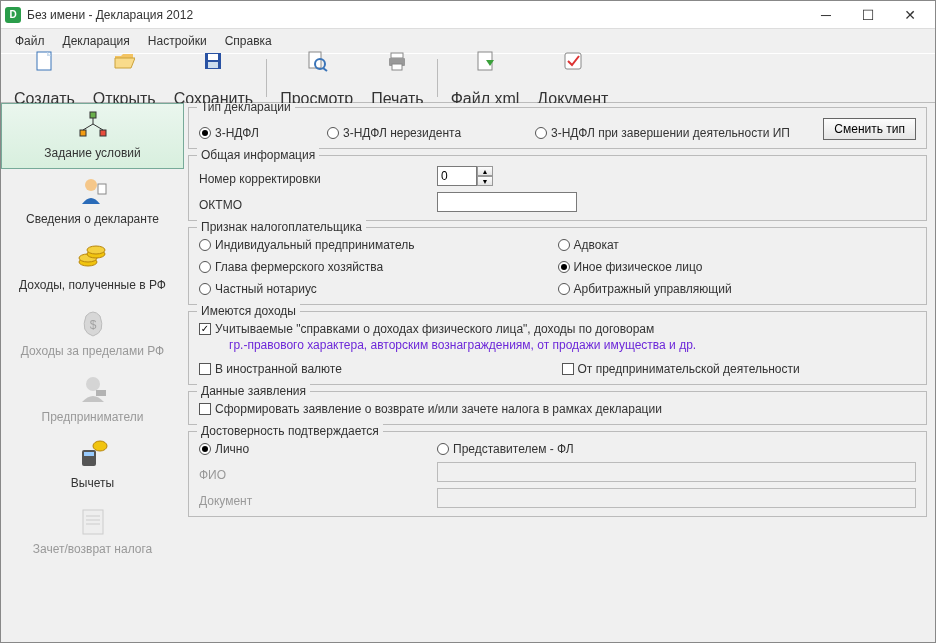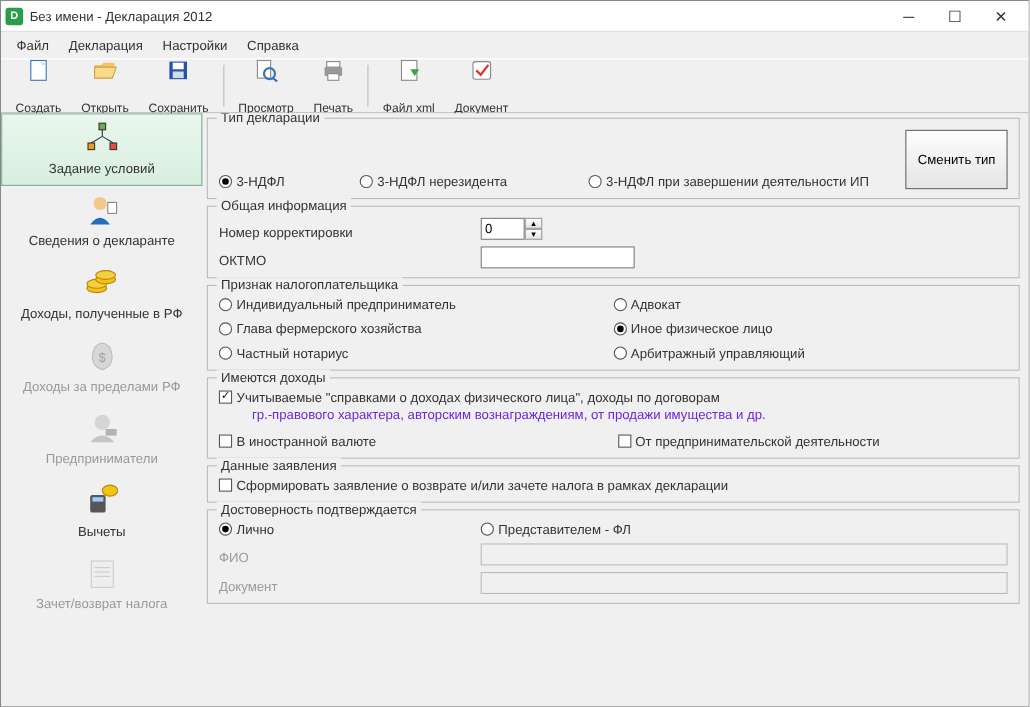--- a/index.html
+++ b/index.html
@@ -8,21 +8,21 @@
 .titlebar { height: 28px; background: #fff; display: flex; align-items: center; padding: 0 4px; border-bottom: 1px solid #ddd; }
 .titlebar-icon { width: 16px; height: 16px; border-radius: 3px; background: #2a9d4a; color: #fff; font-weight: bold; font-size: 10px; display: flex; align-items: center; justify-content: center; margin-right: 6px; }
 .titlebar-text { flex: 1; font-size: 12px; color: #333; }
 .winbtns { display: flex; gap: 0; }
 .winbtn { width: 42px; height: 24px; display: flex; align-items: center; justify-content: center; font-size: 14px; color: #333; background: transparent; border: none; }
 .menubar { height: 24px; display: flex; align-items: center; padding: 0 6px; background: #f0f0f0; gap: 2px; }
 .menu-item { padding: 3px 8px; font-size: 12px; color: #333; }
 .toolbar { height: 50px; display: flex; align-items: center; padding: 2px 4px; background: #f0f0f0; border-top: 1px solid #fff; border-bottom: 1px solid #bbb; gap: 0; }
 .tool-btn { display: flex; flex-direction: column; align-items: center; justify-content: center; padding: 2px 8px; min-width: 54px; border: 1px solid transparent; }
 .tool-icon { width: 24px; height: 24px; display: flex; align-items: center; justify-content: center; }
-.tool-label { font-size: 11px; color: #333; margin-top: 17px; }
+.tool-label { font-size: 16px; color: #333; margin-top: 17px; }
 .tool-sep { width: 1px; height: 38px; background: #bbb; margin: 0 4px; }
 .body-area { flex: 1; display: flex; background: #f0f0f0; overflow: hidden; }
 .sidebar { width: 183px; display: flex; flex-direction: column; align-items: stretch; padding: 0; }
 .side-btn { display: flex; flex-direction: column; align-items: center; justify-content: center; padding: 4px 2px 8px; border: 1px solid transparent; text-align: center; }
 .side-btn.selected { border: 1px solid #7a9; background: linear-gradient(#eaf6ee, #d8efde); }
 .side-icon { width: 34px; height: 34px; display: flex; align-items: center; justify-content: center; margin-bottom: 4px; }
 .side-label { font-size: 12px; color: #333; }
 .side-btn.disabled .side-label { color: #999; }
 .content { flex: 1; padding: 4px 8px 8px 4px; overflow-y: auto; }
 .groupbox { border: 1px solid #bbb; position: relative; margin-bottom: 6px; padding: 10px 10px 8px 10px; background: #f0f0f0; }
@@ -35,21 +35,21 @@
 .checkbox.checked::after { content: "✓"; font-size: 10px; line-height: 1; color: #000; }
 .opt { display: flex; align-items: center; font-size: 12px; color: #333; }
 .lbl { font-size: 12px; color: #333; width: 230px; }
 .lbl.disabled { color: #999; }
 .txt-input { border: 1px solid #7a7a7a; background: #fff; height: 20px; padding: 0 3px; font-size: 12px; }
 .txt-input.disabled { background: #f0f0f0; border-color: #bbb; }
 .small-btn { width: 26px; height: 22px; border: 1px solid #999; background: linear-gradient(#fdfdfd,#e5e5e5); font-size: 11px; display: flex; align-items: center; justify-content: center; }
 .spinner { display: flex; }
 .spin-btns { display: flex; flex-direction: column; }
 .spin-btn { width: 16px; height: 10px; border: 1px solid #999; background: linear-gradient(#fdfdfd,#e5e5e5); font-size: 7px; line-height: 1; display: flex; align-items: center; justify-content: center; }
-.type-btn { border: 1px solid #666; background: linear-gradient(#fdfdfd,#e5e5e5); padding: 19px 10px; font-size: 12px; }
+.type-btn { border: 1px solid #666; background: linear-gradient(#fdfdfd,#e5e5e5); padding: 3px 10px; font-size: 12px; }
 .cols { display: flex; }
 .col { flex: 1; display: flex; flex-direction: column; gap: 8px; }
 .note { font-size: 12px; color: #6d28d9; margin-left: 30px; }
 </style>
 </head>
 <body>
 
 <div class="window">
 
   <div class="titlebar">

